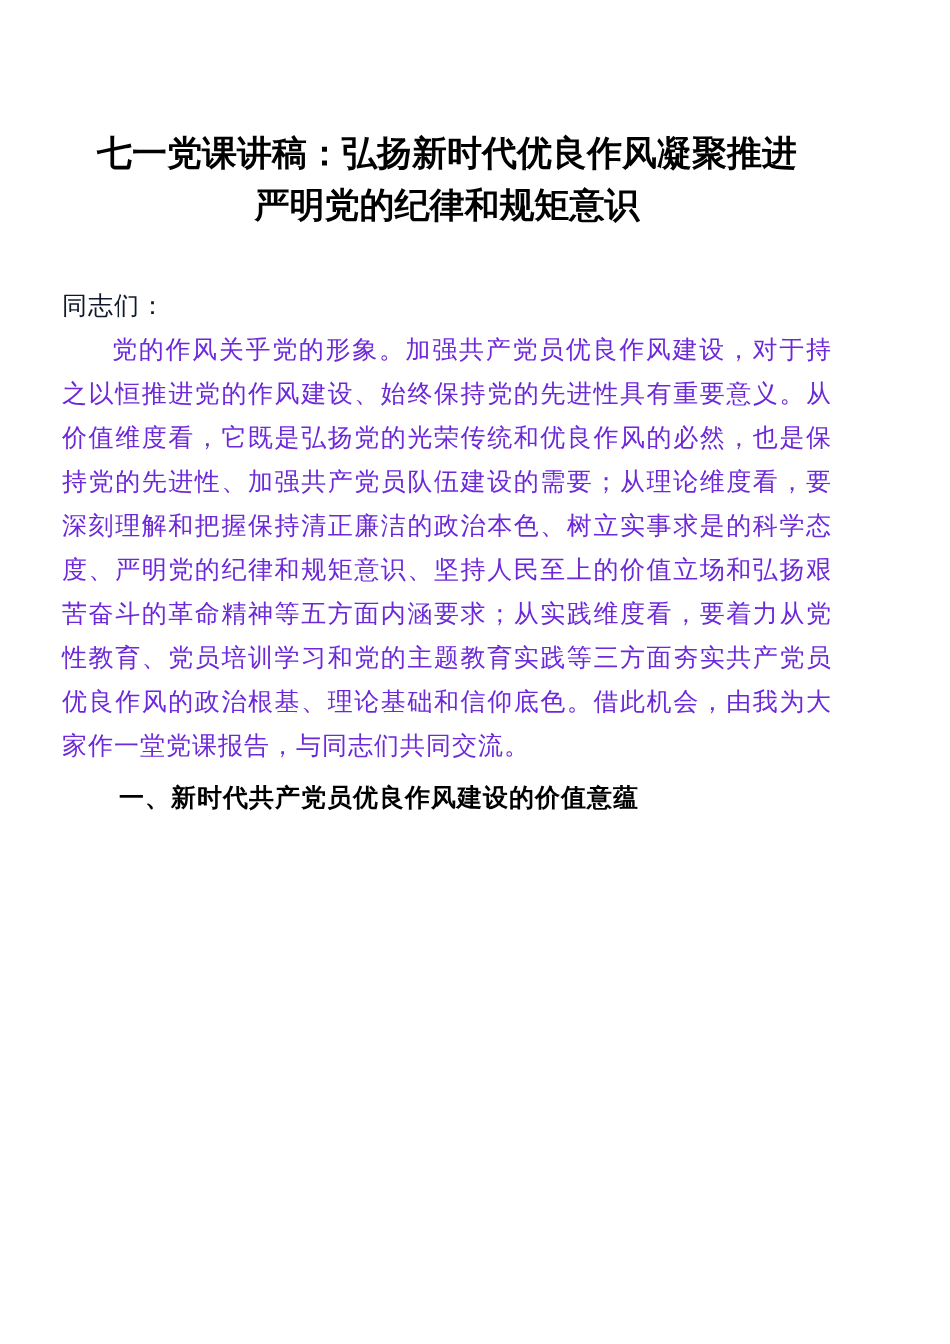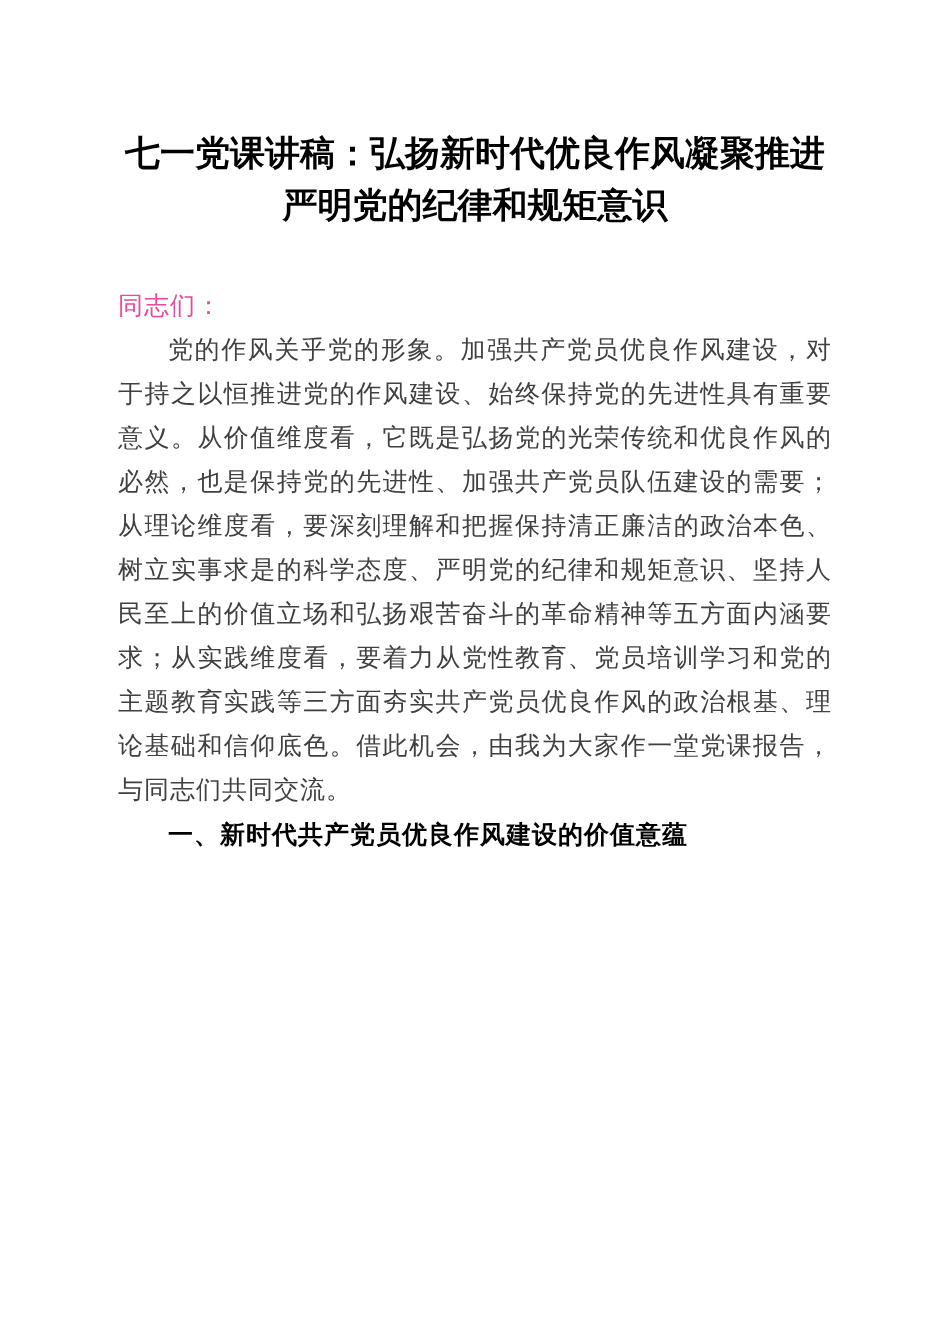--- a/index.html
+++ b/index.html
@@ -7,54 +7,54 @@
     padding: 0;
     background: #ffffff;
   }
   .page {
     position: relative;
     width: 950px;
     height: 1344px;
     background: #ffffff;
     color: #000000;
     box-sizing: border-box;
-    padding: 128px 118px 0 118px;
+    padding: 128px 118px 0 62px;
     overflow: hidden;
     font-family: "Liberation Serif", "DejaVu Serif", serif;
   }
   .doc-title {
     margin: 0 0 52px 0;
     font-family: "Liberation Serif", "DejaVu Serif", serif;
     font-weight: 700;
     font-size: 35px;
     line-height: 52px;
     text-align: center;
     color: #000000;
   }
   .doc-title .title-line {
     display: block;
   }
   .salutation {
     margin: 0;
     font-size: 25px;
     line-height: 44px;
     letter-spacing: 1px;
-    color: #ec4899;
+    color: #0f172a;
   }
   .body-para {
     margin: 0;
     font-size: 25px;
     line-height: 44px;
     letter-spacing: 1px;
     text-align: justify;
     text-indent: 2em;
-    color: #404040;
+    color: #6d28d9;
   }
   .section-heading {
-    margin: 0;
+    margin: 7px;
     font-family: "Liberation Sans", "DejaVu Sans", sans-serif;
     font-weight: 700;
     font-size: 25px;
     line-height: 44px;
     letter-spacing: 1px;
     text-indent: 2em;
     color: #000000;
   }
 </style>
 </head>

